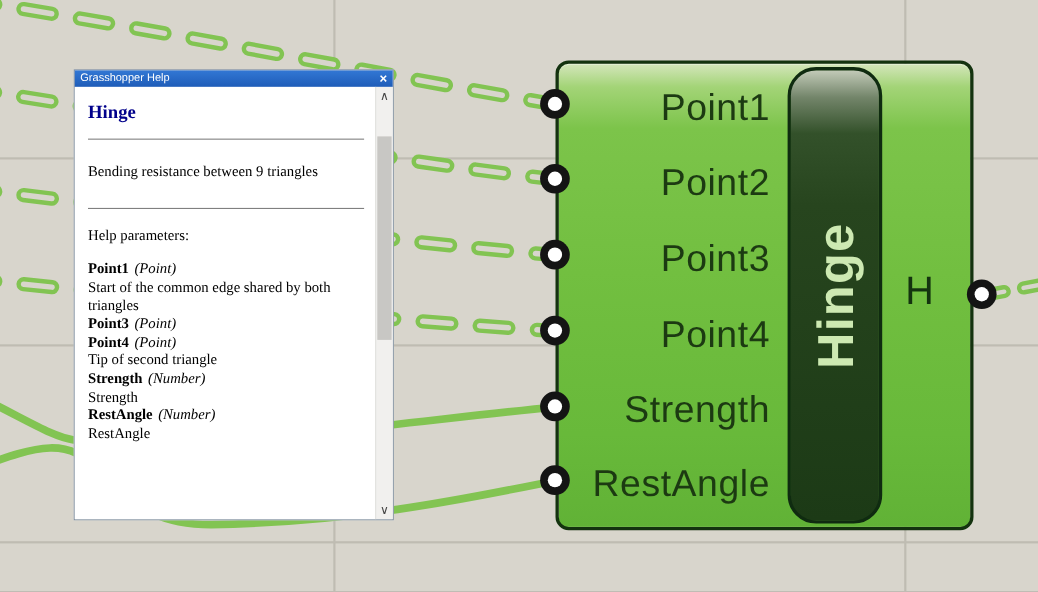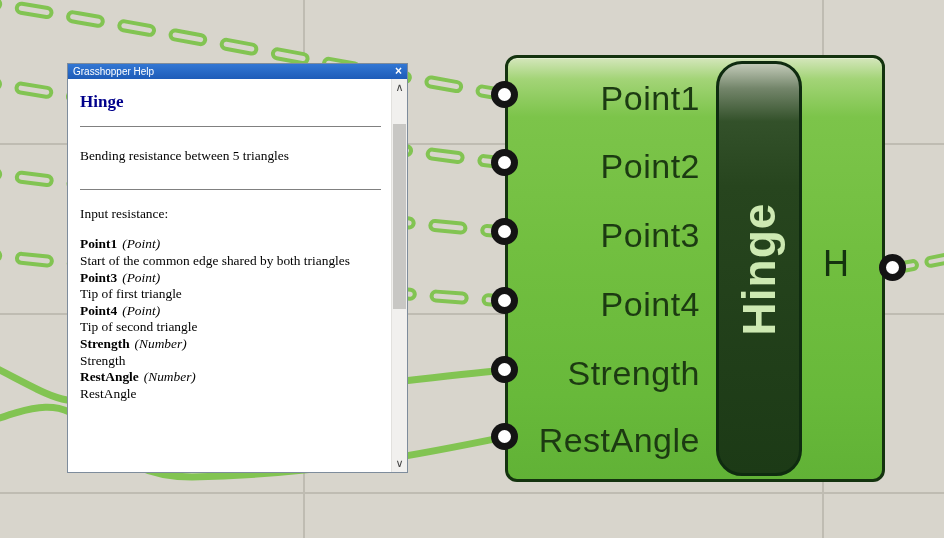--- a/index.html
+++ b/index.html
@@ -32,21 +32,21 @@
     font-size:46px;font-weight:bold;color:#cde9b2;white-space:nowrap;letter-spacing:1px;}
   #out-label{position:absolute;left:302px;top:185px;width:52px;text-align:center;
     font-size:36px;color:#14330f;}
 
   
   .port{position:absolute;width:27px;height:27px;border-radius:50%;background:#141414;z-index:4;}
   .port::after{content:"";position:absolute;left:7px;top:7px;width:13px;height:13px;
     border-radius:50%;background:#ffffff;}
 
   
-  #help{position:absolute;left:67px;top:63px;width:341px;height:410px;z-index:5;
+  #help{position:absolute;left:67px;top:63px;width:291px;height:410px;z-index:5;
     background:#ffffff;border:1px solid #7e8c9c;box-sizing:border-box;
     font-family:"Liberation Serif",serif;}
   #help-titlebar{position:absolute;left:0;top:0;right:0;height:15px;
     background:linear-gradient(180deg,#3277d4 0%,#1e5cb8 100%);
     display:flex;align-items:center;padding:0 5px;box-sizing:border-box;}
   #help-title{color:#ffffff;font-family:"Liberation Sans",sans-serif;font-size:10px;line-height:15px;}
   #help-close{margin-left:auto;color:#ffffff;font-family:"Liberation Sans",sans-serif;
     font-size:12px;font-weight:bold;line-height:13px;cursor:pointer;}
   #help-body{position:absolute;left:0;top:15px;right:16px;bottom:0;background:#ffffff;
     padding:8px 8px 6px 12px;box-sizing:border-box;overflow:hidden;
@@ -128,31 +128,30 @@
   <div class="port" style="left:879px;top:254px"></div>
 
   <div id="help">
     <div id="help-titlebar">
       <span id="help-title">Grasshopper Help</span>
       <span id="help-close">×</span>
     </div>
     <div id="help-body">
       <div id="help-heading">Hinge</div>
       <hr class="help-hr">
-      <div id="help-summary">Bending resistance between 5 triangles</div>
+      <div id="help-summary">Bending resistance between 9 triangles</div>
       <hr class="help-hr">
-      <div id="help-section">Input resistance:</div>
+      <div id="help-section">Help parameters:</div>
 
       <div class="param">
         <span class="param-name">Point1</span><span class="param-type">(Point)</span>
         <div class="param-desc">Start of the common edge shared by both triangles</div>
       </div>
       <div class="param">
         <span class="param-name">Point3</span><span class="param-type">(Point)</span>
-        <div class="param-desc">Tip of first triangle</div>
       </div>
       <div class="param">
         <span class="param-name">Point4</span><span class="param-type">(Point)</span>
         <div class="param-desc">Tip of second triangle</div>
       </div>
       <div class="param">
         <span class="param-name">Strength</span><span class="param-type">(Number)</span>
         <div class="param-desc">Strength</div>
       </div>
       <div class="param">

